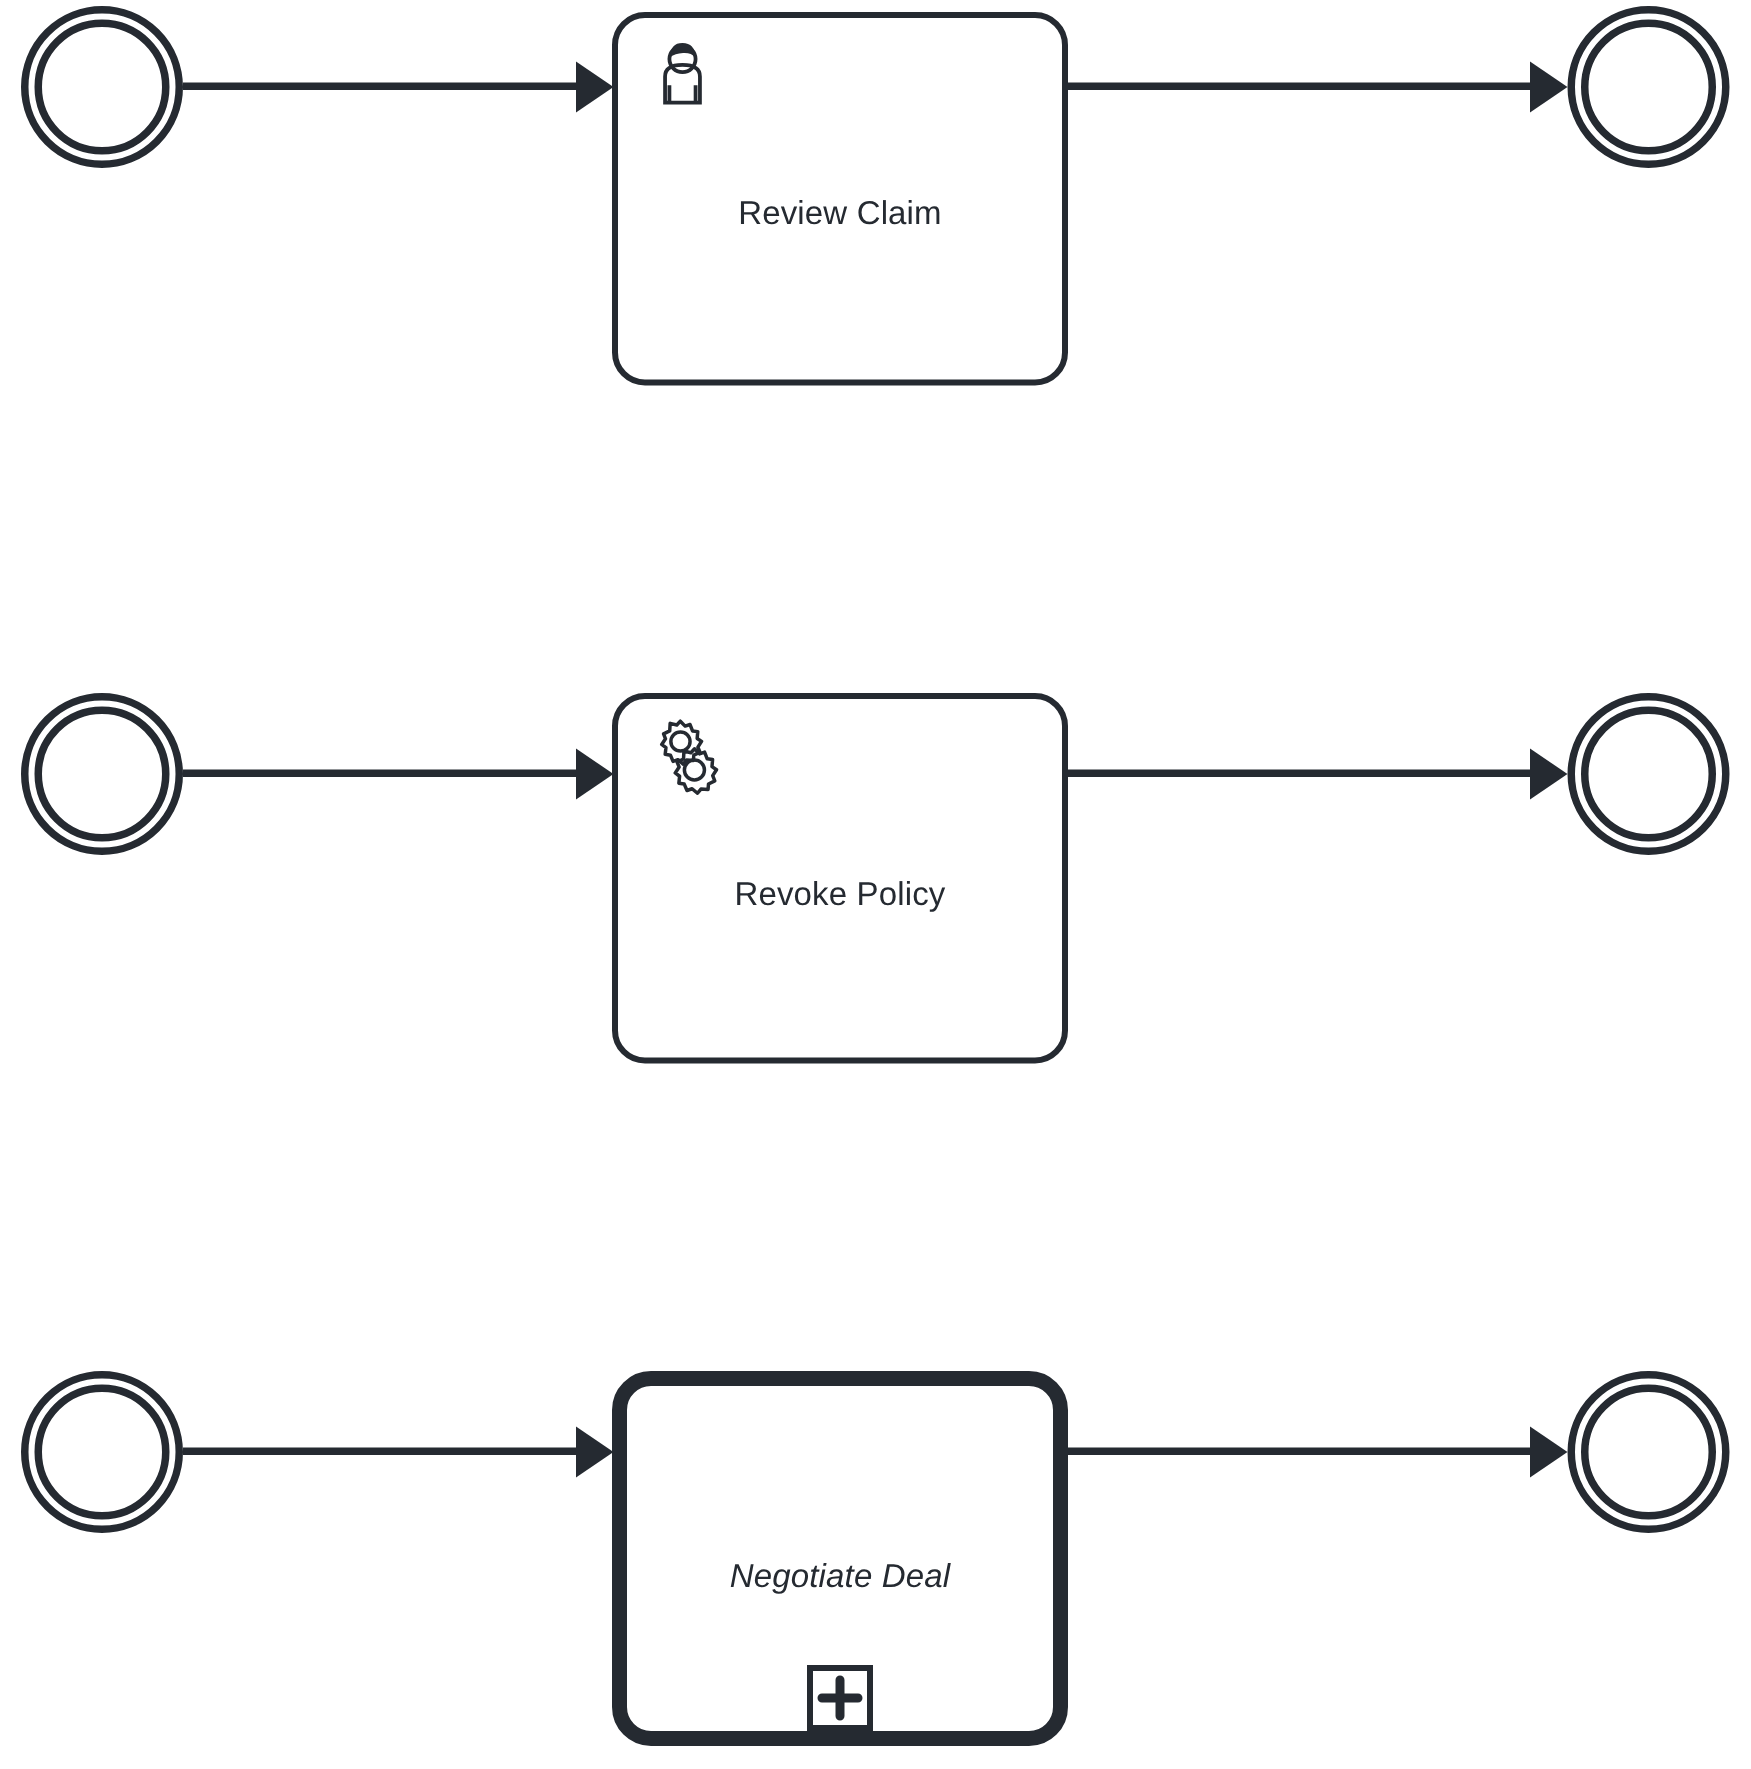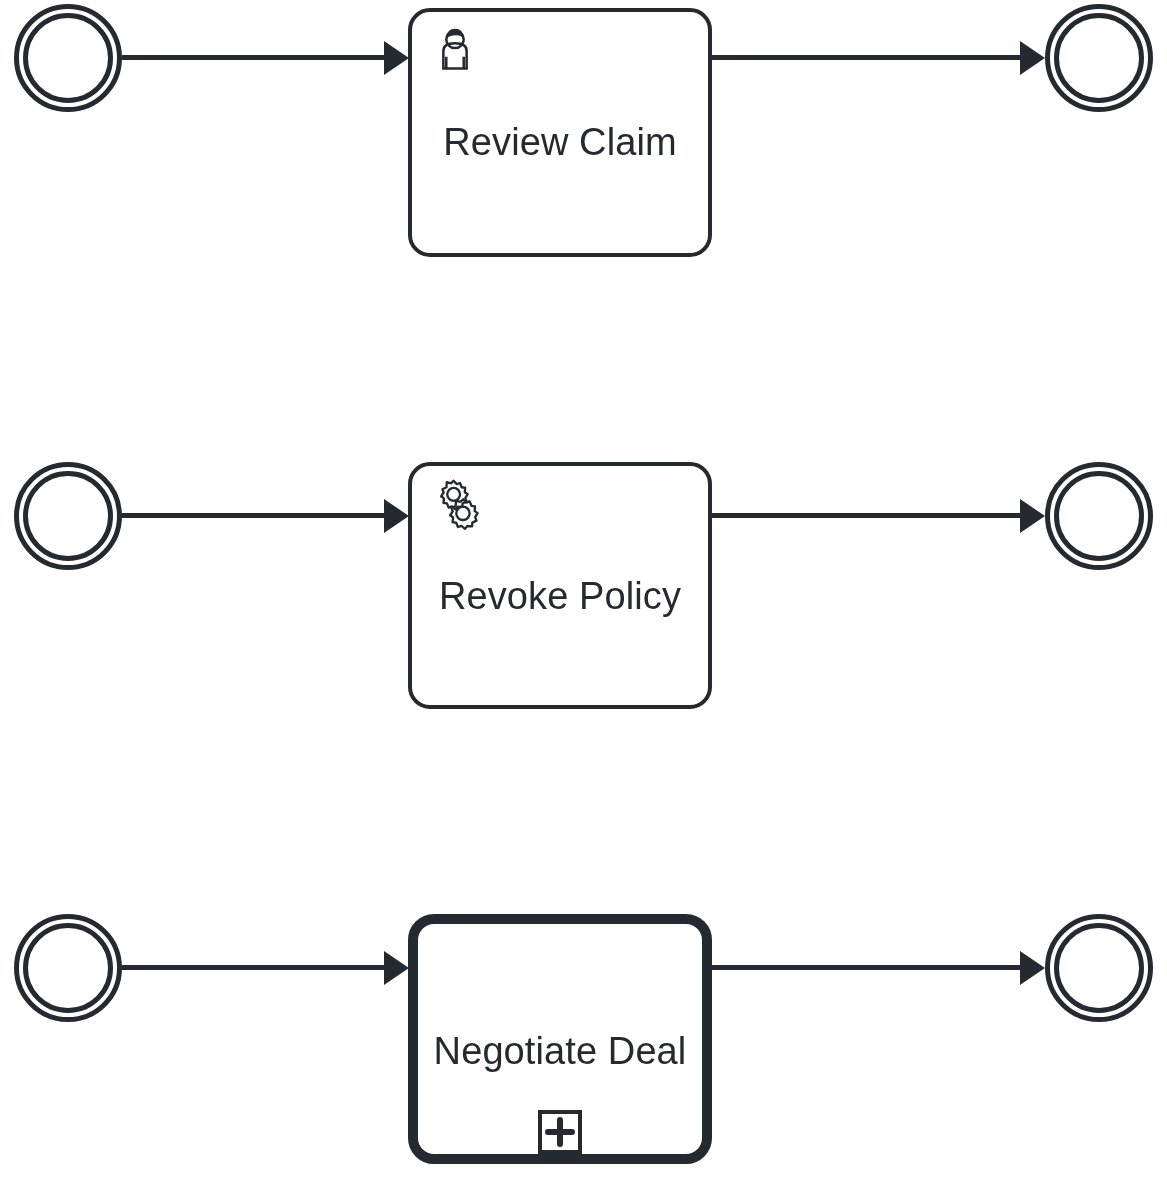--- a/index.html
+++ b/index.html
@@ -80,21 +80,21 @@
   }
   .task.thick {
     border-width: 10px;
     border-radius: 26px;
   }
   .task-label {
     position: absolute;
     left: 0;
     right: 0;
     text-align: center;
-    font-size: 38px;
+    font-size: 22px;
     line-height: 38px;
     color: #252a31;
     letter-spacing: 0.1px;
     white-space: nowrap;
   }
   .task-type-icon {
     position: absolute;
     left: 12px;
     top: 8px;
     width: 62px;
@@ -113,21 +113,21 @@
   #row-1 { top: 4px; }
   #row-1 .task { top: 4px; height: 249px; }
   #row-1 .task-label { top: 111px; }
 
   #row-2 { top: 462px; }
   #row-2 .task { top: 0px; height: 247px; text-decoration: underline; }
   #row-2 .task-label { top: 111px; }
 
   #row-3 { top: 914px; }
   #row-3 .task { top: 0px; height: 250px; }
-  #row-3 .task-label { top: 108px; }
+  #row-3 .task-label { top: 108px; font-style: italic; }
   #row-3 .task-marker { top: 186px; }
 </style>
 </head>
 <body>
 
 <div id="canvas">
 
   <div class="flow-row" id="row-1">
 
     <div class="event start"></div>

